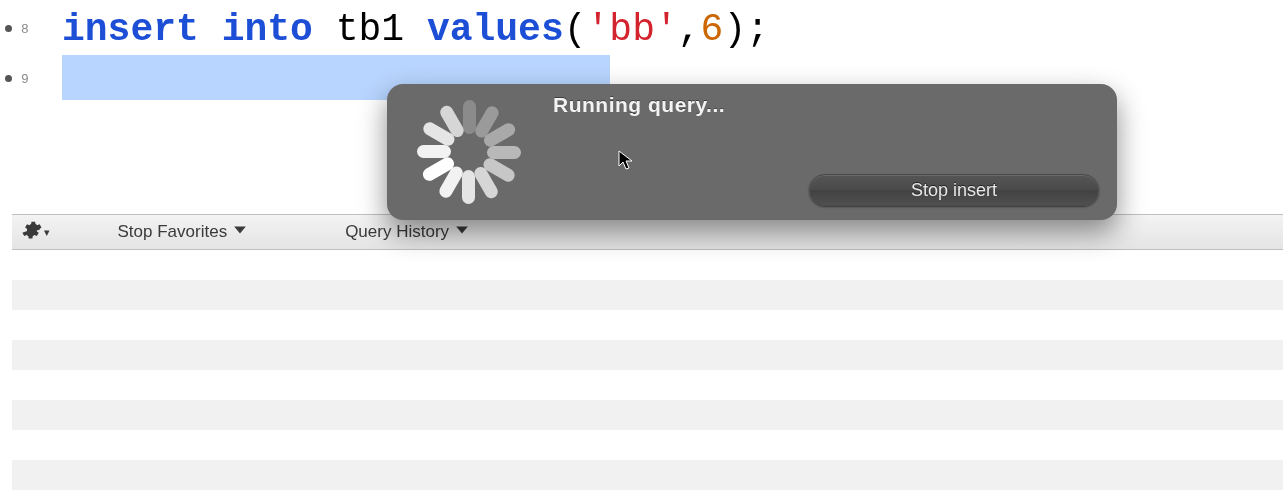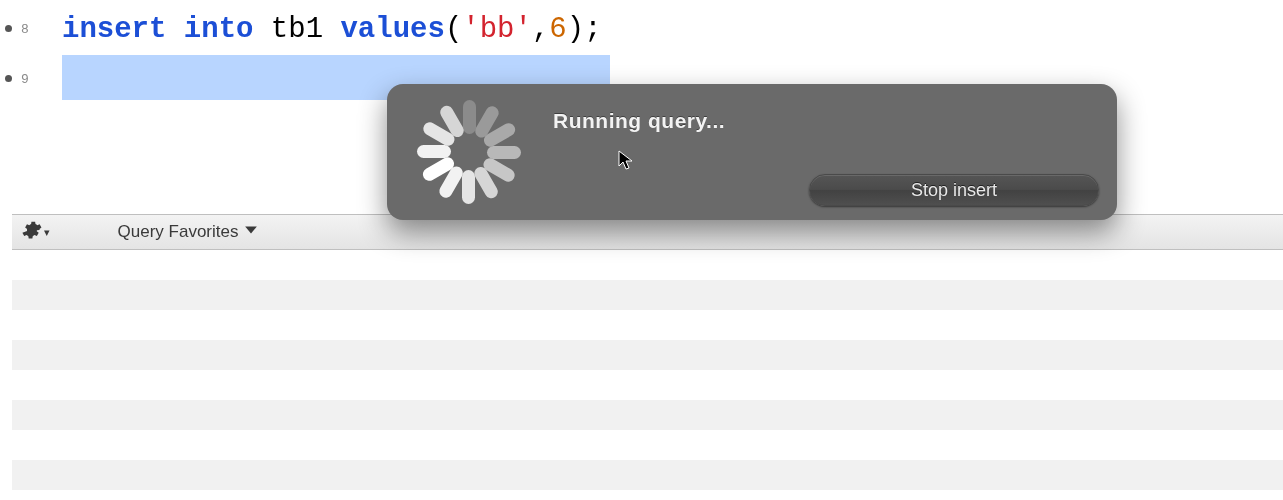--- a/index.html
+++ b/index.html
@@ -28,21 +28,21 @@
       left: 0; top: 0;
       width: 50px; height: 100%;
       background: #fff;
       border-right: none;
       z-index: 2;
     }
     .code-line {
       position: absolute;
       left: 62px;
       font-family: "Menlo","Monaco","Courier New",monospace;
-      font-size: 29px;
+      font-size: 38px;
       line-height: 50px;
       white-space: pre;
       color: #000;
     }
     .linenum {
       position: absolute;
       left: 0;
       width: 50px;
       text-align: center;
       font-family: "Menlo","Monaco","Courier New",monospace;
@@ -125,21 +125,21 @@
       left: 387px; top: 84px;
       width: 730px; height: 136px;
       background: #6a6a6a;
       border-radius: 16px;
       box-shadow: 0 12px 28px rgba(0,0,0,0.45);
       z-index: 20;
       color: #fff;
     }
     .modal .status {
       position: absolute;
-      left: 166px; top: 25px;
+      left: 166px; top: 9px;
       font-size: 21px;
       font-weight: bold;
       color: #f3f3f3;
       letter-spacing: .5px;
       text-shadow: 0 -1px 0 rgba(0,0,0,.4);
     }
     .stop-btn {
       position: absolute;
       left: 422px; top: 90px;
       width: 290px; height: 32px;
@@ -209,30 +209,38 @@
       <svg class="gearsvg" viewBox="0 0 24 24">
         <path fill="#3a3a3a" d="M12 8a4 4 0 1 0 0 8 4 4 0 0 0 0-8zm9.4 4a7.6 7.6 0 0 0-.1-1.2l2.1-1.6-2-3.5-2.5 1a7.4 7.4 0 0 0-2-1.2l-.4-2.6h-4l-.4 2.6a7.4 7.4 0 0 0-2 1.2l-2.5-1-2 3.5 2.1 1.6a7.7 7.7 0 0 0 0 2.4L2.6 15l2 3.5 2.5-1a7.4 7.4 0 0 0 2 1.2l.4 2.6h4l.4-2.6a7.4 7.4 0 0 0 2-1.2l2.5 1 2-3.5-2.1-1.6c.1-.4.1-.8.1-1.2z"></path>
       </svg>
     </span>
     <span style="font-size:11px;">▾</span>
   </div>
 
   <div class="spacer1"></div>
 
   <div class="menu-group">
-    <span>Query Favorites</span>
+    <span>Stop Favorites</span>
     <span>
       <svg class="chev" viewBox="0 0 12 12">
           <path fill="#3a3a3a" d="M1 3l5 6 5-6z"></path>
         </svg>
     </span>
   </div>
 
   <div class="spacer2"></div>
 
+  <div class="menu-group">
+    <span>Query History</span>
+    <span>
+      <svg class="chev" viewBox="0 0 12 12">
+          <path fill="#3a3a3a" d="M1 3l5 6 5-6z"></path>
+        </svg>
+    </span>
+  </div>
 </div>
 
 <div class="results"></div>
 
 <div class="modal">
   <div class="spinner" id="spinner">
       <div class="blade" style="transform: rotate(0deg); background: rgb(139, 139, 139);"></div>
       <div class="blade" style="transform: rotate(30deg); background: rgb(154, 154, 154);"></div>
       <div class="blade" style="transform: rotate(60deg); background: rgb(169, 169, 169);"></div>
       <div class="blade" style="transform: rotate(90deg); background: rgb(184, 184, 184);"></div>

